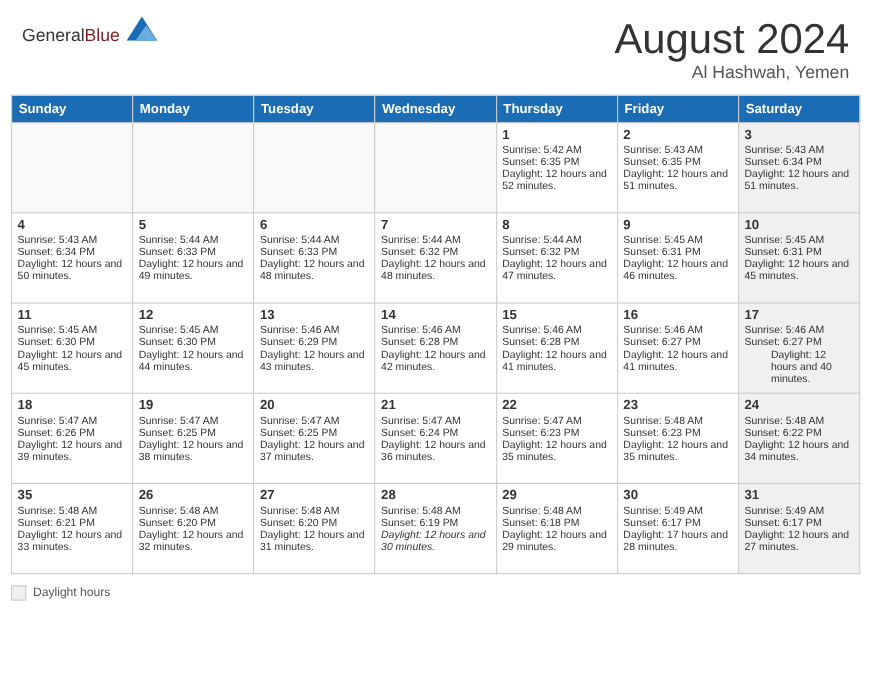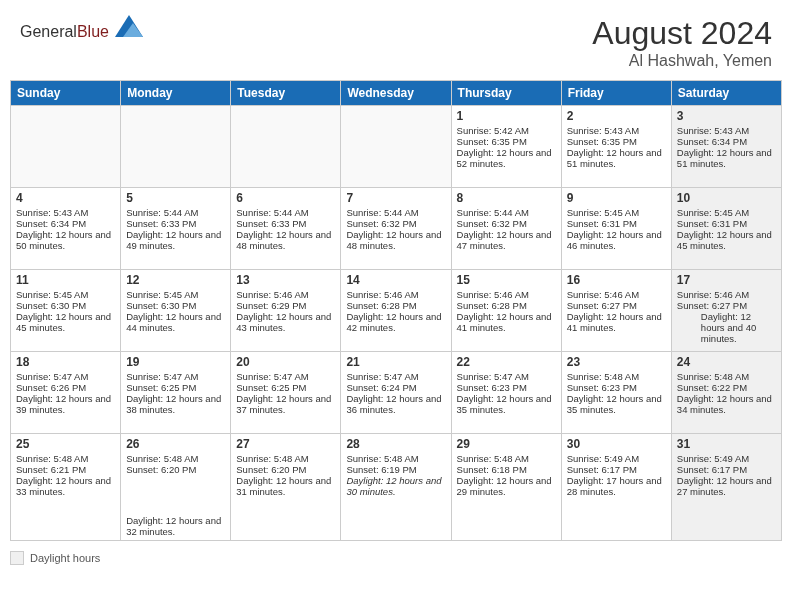--- a/index.html
+++ b/index.html
@@ -6,21 +6,21 @@
     body { font-family: Arial, sans-serif; background: #fff; width: 792px; height: 612px; overflow: hidden; }
     
     .header { display: flex; justify-content: space-between; align-items: flex-start; padding: 15px 20px 10px 20px; }
     
     .logo { display: flex; align-items: center; }
     .logo-general { color: #333; margin-top: 40px; }
     .logo-blue { color: #7f1d1d; }
     .logo-icon { width: 28px; height: 22px; margin-left: 2px; }
     
     .title-area { text-align: right; }
-    .month-year { font-size: 32px; color: #333; font-weight: normal; }
+    .month-year { font-size: 38px; color: #333; font-weight: normal; }
     .location { font-size: 16px; color: #555; font-weight: normal; }
     
     .calendar { margin: 0 10px 5px 10px; border-collapse: collapse; width: calc(100% - 20px); }
     
     .calendar th {
       background-color: #1a6cb5;
       color: white;
       text-align: left;
       padding: 5px 6px;
       font-size: 12px;
@@ -229,30 +229,30 @@
         </td>
         <td class="shaded">
           <span class="day-number">24</span>
           <span style="display: block;">Sunrise: 5:48 AM</span>
           <span style="display: block;">Sunset: 6:22 PM</span>
           <span style="display: block;">Daylight: 12 hours and 34 minutes.</span>
         </td>
       </tr>
       <tr>
         <td>
-          <span class="day-number">25</span>
+          <span class="day-number">35</span>
           <span style="display: block;">Sunrise: 5:48 AM</span>
           <span style="display: block;">Sunset: 6:21 PM</span>
           <span style="display: block;">Daylight: 12 hours and 33 minutes.</span>
         </td>
         <td>
           <span class="day-number">26</span>
           <span style="display: block;">Sunrise: 5:48 AM</span>
           <span style="display: block;">Sunset: 6:20 PM</span>
-          <span style="display: block; margin-top: 40px;">Daylight: 12 hours and 32 minutes.</span>
+          <span style="display: block;">Daylight: 12 hours and 32 minutes.</span>
         </td>
         <td>
           <span class="day-number">27</span>
           <span style="display: block;">Sunrise: 5:48 AM</span>
           <span style="display: block;">Sunset: 6:20 PM</span>
           <span style="display: block;">Daylight: 12 hours and 31 minutes.</span>
         </td>
         <td>
           <span class="day-number">28</span>
           <span style="display: block;">Sunrise: 5:48 AM</span>

